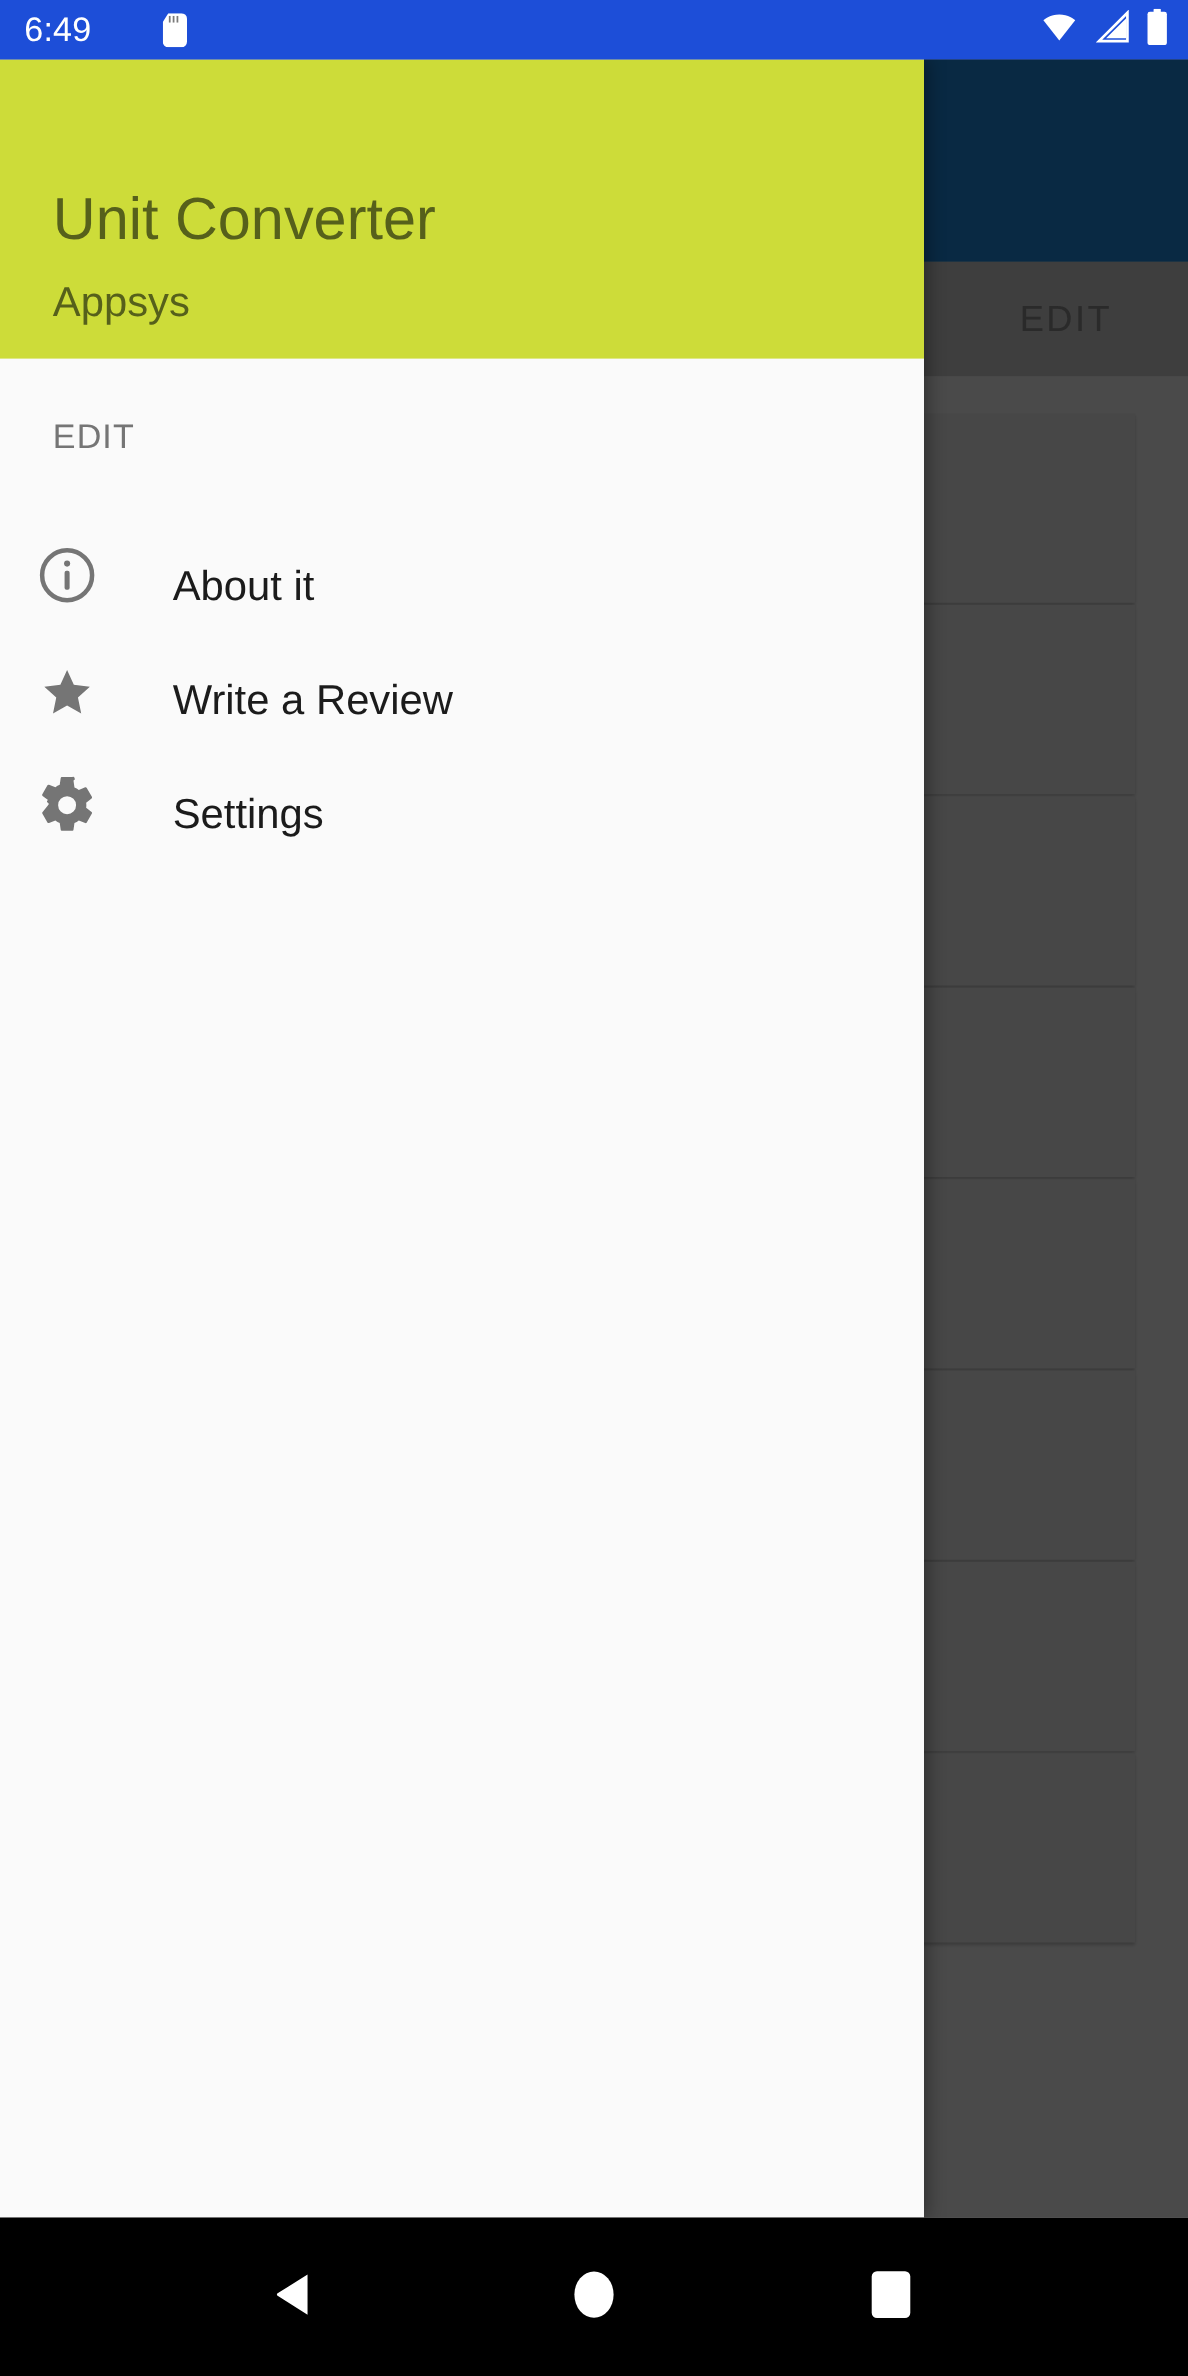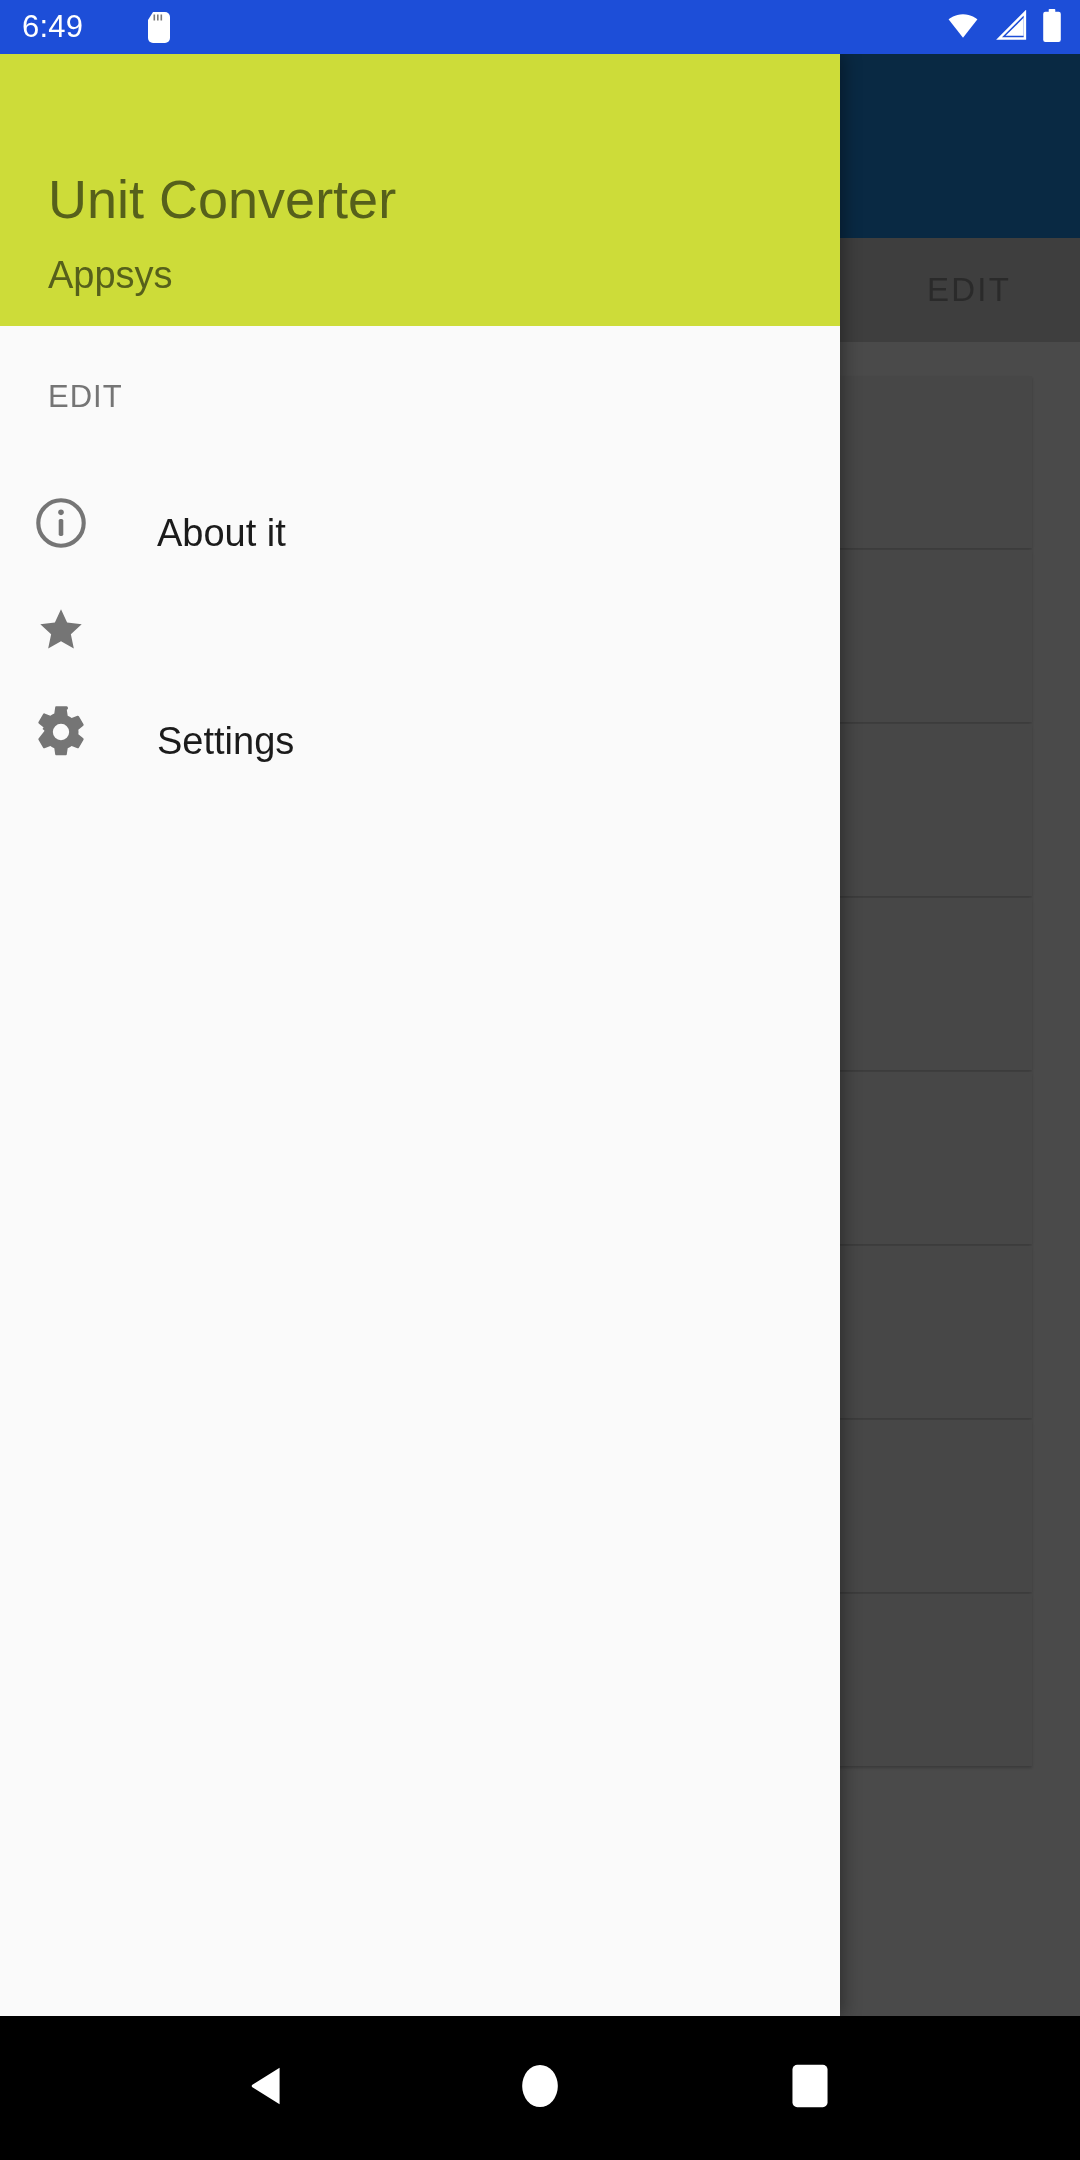--- a/index.html
+++ b/index.html
@@ -254,20 +254,21 @@
         <span class="menu-text">About it</span>
       </div>
 
 
       <div class="menu-item">
         <span class="menu-icon">
           <svg width="54" height="54" viewBox="0 0 24 24" aria-hidden="true">
             <path d="M12 3.2l2.72 5.96 6.48.72-4.82 4.4 1.32 6.42L12 17.46 6.3 20.7l1.32-6.42L2.8 9.88l6.48-.72z" fill="#757575"></path>
           </svg>
         </span>
+        <span class="menu-text">Write a Review</span>
       </div>
 
       <div class="menu-item">
         <span class="menu-icon">
           <svg width="56" height="56" viewBox="0 0 24 24" aria-hidden="true">
             <path d="M19.43 12.98c.04-.32.07-.64.07-.98s-.03-.66-.07-.98l2.11-1.65c.19-.15.24-.42.12-.64l-2-3.46c-.12-.22-.39-.3-.61-.22l-2.49 1c-.52-.4-1.08-.73-1.69-.98l-.38-2.65A.488.488 0 0 0 14 1h-4c-.25 0-.46.18-.49.42l-.38 2.65c-.61.25-1.17.59-1.69.98l-2.49-1c-.23-.09-.49 0-.61.22l-2 3.46c-.13.22-.07.49.12.64l2.11 1.65c-.4.32-.7.65-.07.98s.3.66.07.98L2.46 14.63c-.19.15-.24.42-.12.64l2 3.46c.12.22.39.3.61.22l2.49-1c.52.4 1.08.73 1.69.98l.38 2.65c.03.24.24.42.49.42h4c.25 0 .46-.18.49-.42l.38-2.65c.61-.25 1.17-.59 1.69-.98l2.49 1c.23.09.49 0 .61-.22l2-3.46c.12-.22.07-.49-.12-.64l-2.11-1.65zM12 15.5A3.5 3.5 0 1 1 12 8.5a3.5 3.5 0 0 1 0 7z" fill="#757575"></path>
           </svg>
         </span>
         <span class="menu-text">Settings</span>
       </div>

